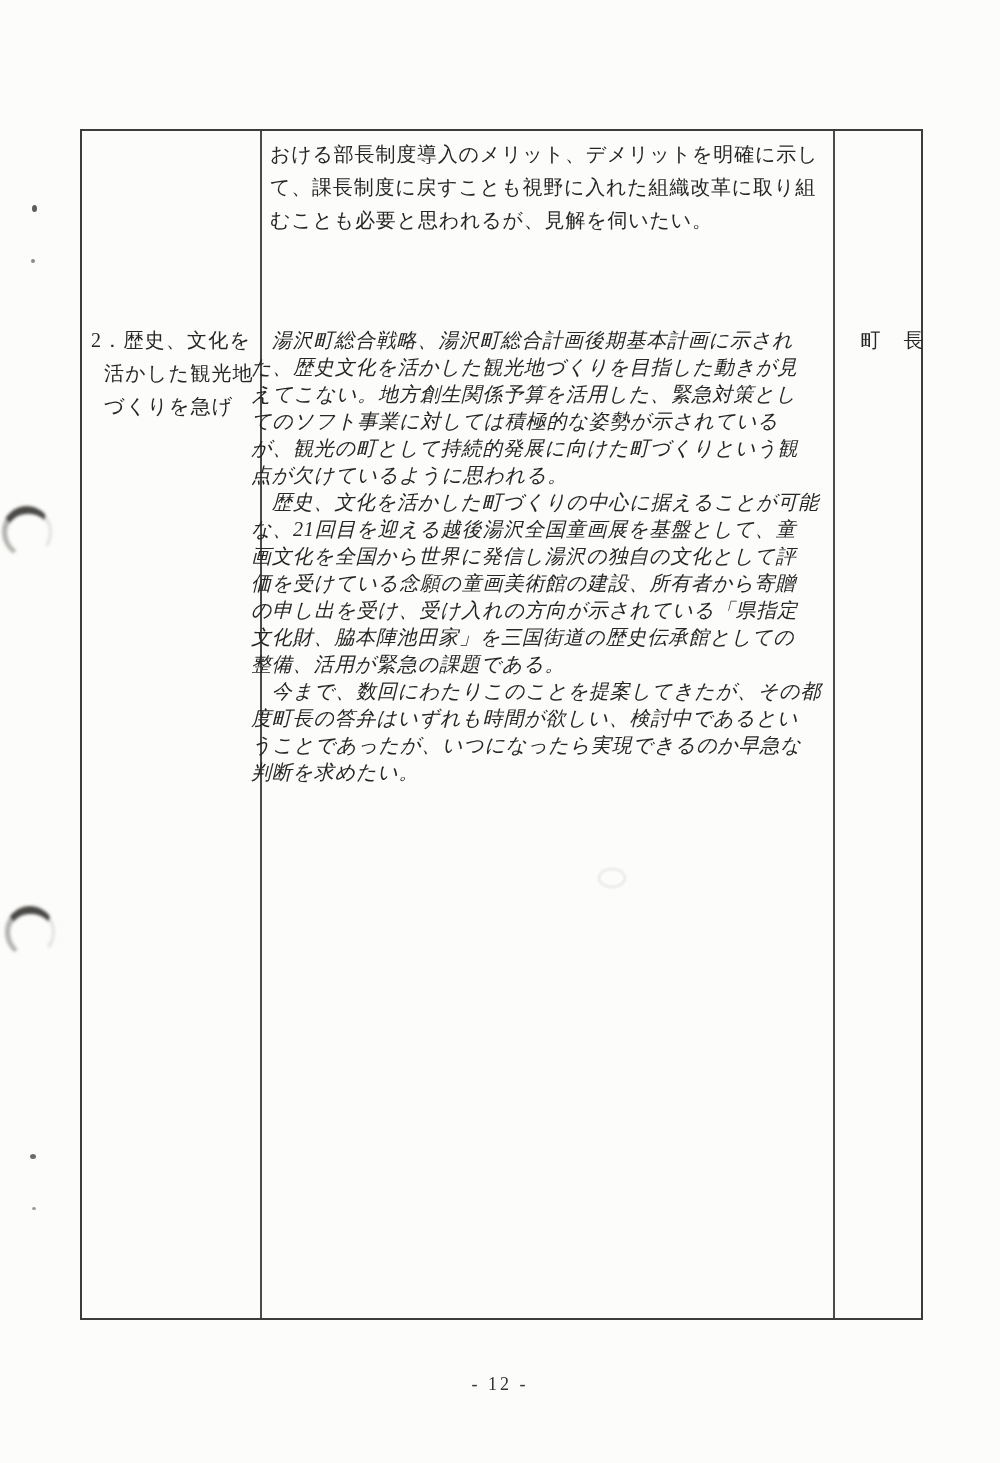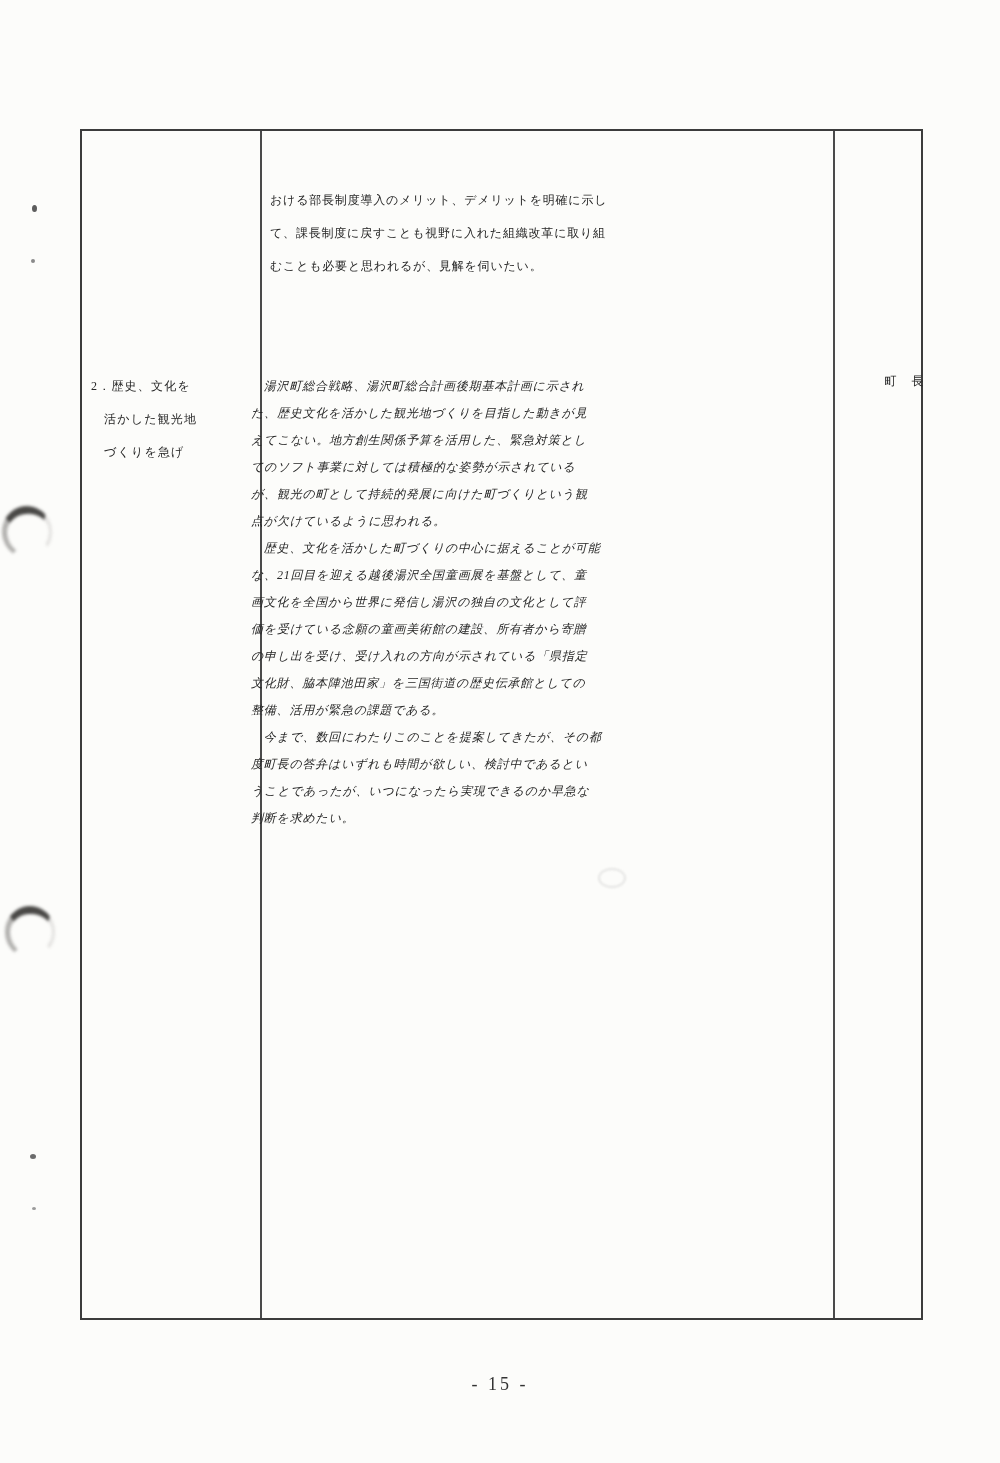--- a/index.html
+++ b/index.html
@@ -39,22 +39,21 @@
     width: 1.5px;
     background: #4a4a4a;
   }
   .vline-1 { left: 178px; }
   .vline-2 { left: 751px; }
 
   .txt {
     position: absolute;
     white-space: pre-line;
     color: #262626;
-    font-size: 12px;
-    margin-top: 46px;
+    font-size: 20px;
   }
   .continuation-text {
     left: 188px;
     top: 7px;
     width: 578px;
     line-height: 33px;
     letter-spacing: 0.8px;
   }
   .item-title {
     left: 9px;
@@ -165,15 +164,15 @@
 文化財、脇本陣池田家」を三国街道の歴史伝承館としての
 整備、活用が緊急の課題である。
 　今まで、数回にわたりこのことを提案してきたが、その都
 度町長の答弁はいずれも時間が欲しい、検討中であるとい
 うことであったが、いつになったら実現できるのか早急な
 判断を求めたい。</div>
 
     <div class="txt respondent">町　長</div>
   </div>
 
-  <div class="page-footer">- 15 -</div>
+  <div class="page-footer">- 12 -</div>
 
 </div>
 
 </body></html>

